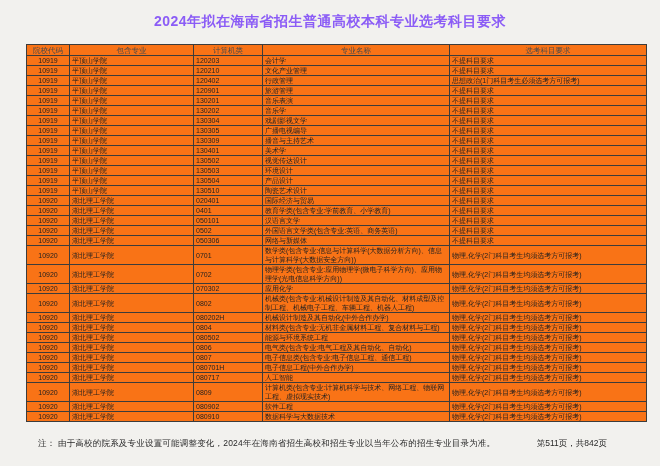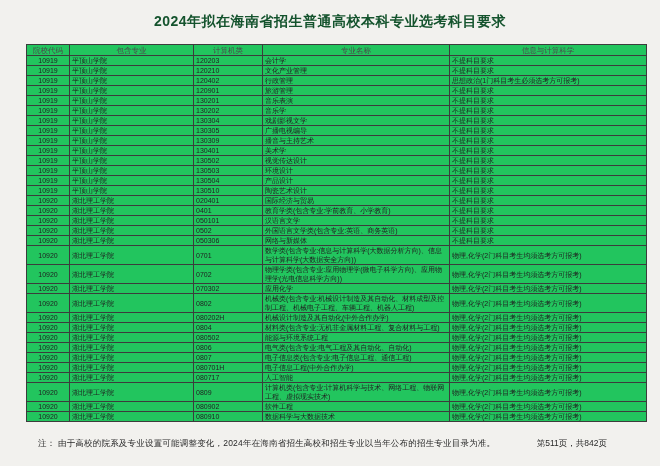--- a/index.html
+++ b/index.html
@@ -14,30 +14,30 @@
     color: #1c1c1c;
     position: relative;
     overflow: hidden;
   }
   .doc-title {
     text-align: center;
     font-weight: bold;
     font-size: 14px;
     padding-top: 13px;
     letter-spacing: 0.5px;
-    color: #14532d;
+    color: #8b5cf6;
   }
   table.req-table {
     position: absolute;
     left: 26px;
     top: 44px;
     width: 621px;
     border-collapse: collapse;
     table-layout: fixed;
-    background: #22c55e;
+    background: #f97316;
   }
   .req-table th, .req-table td {
     border: 1px solid #3c3c3c;
     font-size: 7px;
     line-height: 9px;
     padding: 0 2px;
     vertical-align: middle;
     overflow: hidden;
     word-break: break-all;
   }
@@ -73,21 +73,21 @@
 
 <div class="doc-title">2024年拟在海南省招生普通高校本科专业选考科目要求</div>
 
 <table class="req-table">
   <thead>
     <tr>
         <th class="c0">院校代码</th>
         <th class="c1">包含专业</th>
         <th class="c2">计算机类</th>
         <th class="c3">专业名称</th>
-        <th class="c4">信息与计算科学</th>
+        <th class="c4">选考科目要求</th>
       </tr>
   </thead>
   <tbody>
       <tr>
         <td class="c0">10919</td>
         <td class="c1">平顶山学院</td>
         <td class="c2">120203</td>
         <td class="c3">会计学</td>
         <td class="c4">不提科目要求</td>
       </tr>

